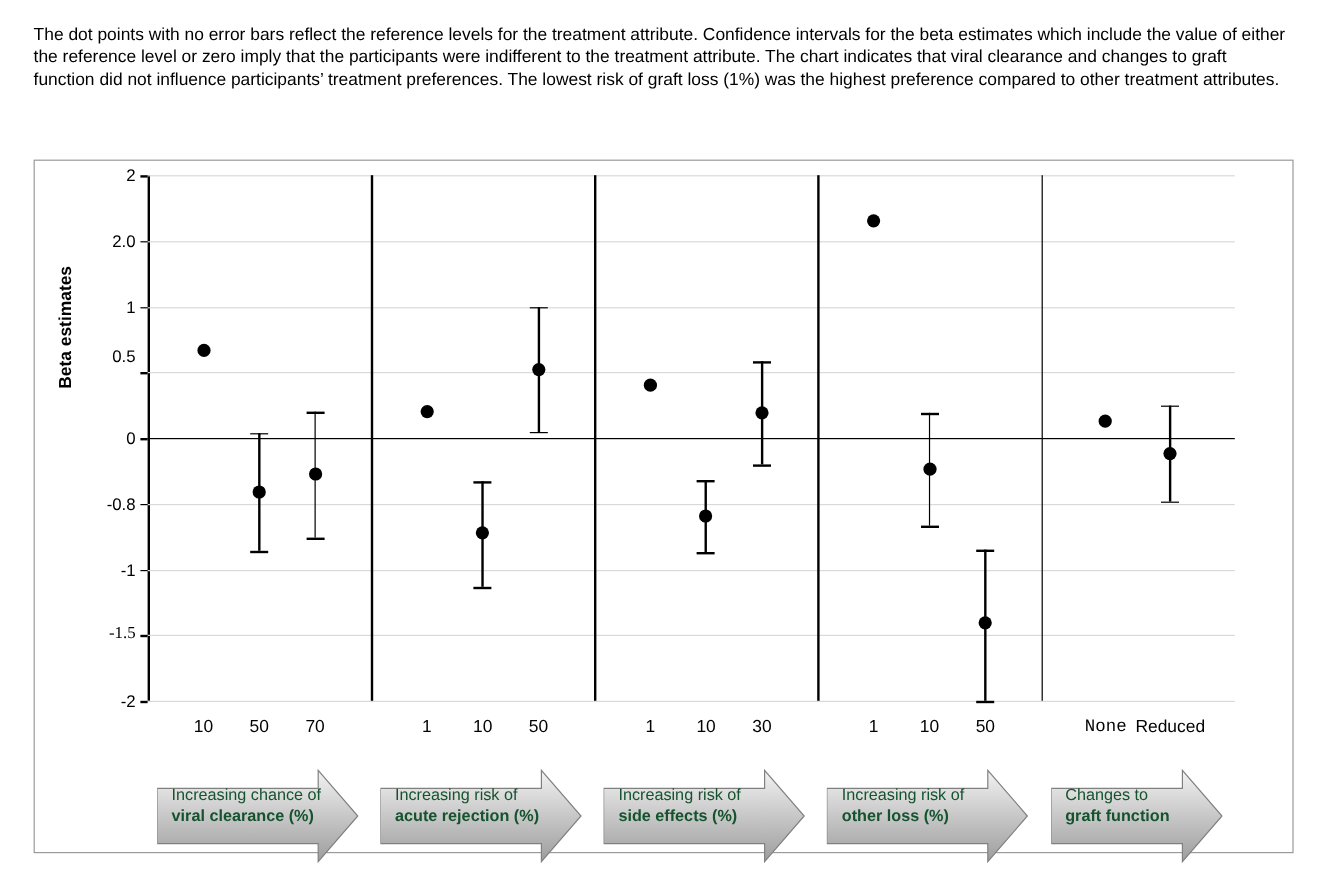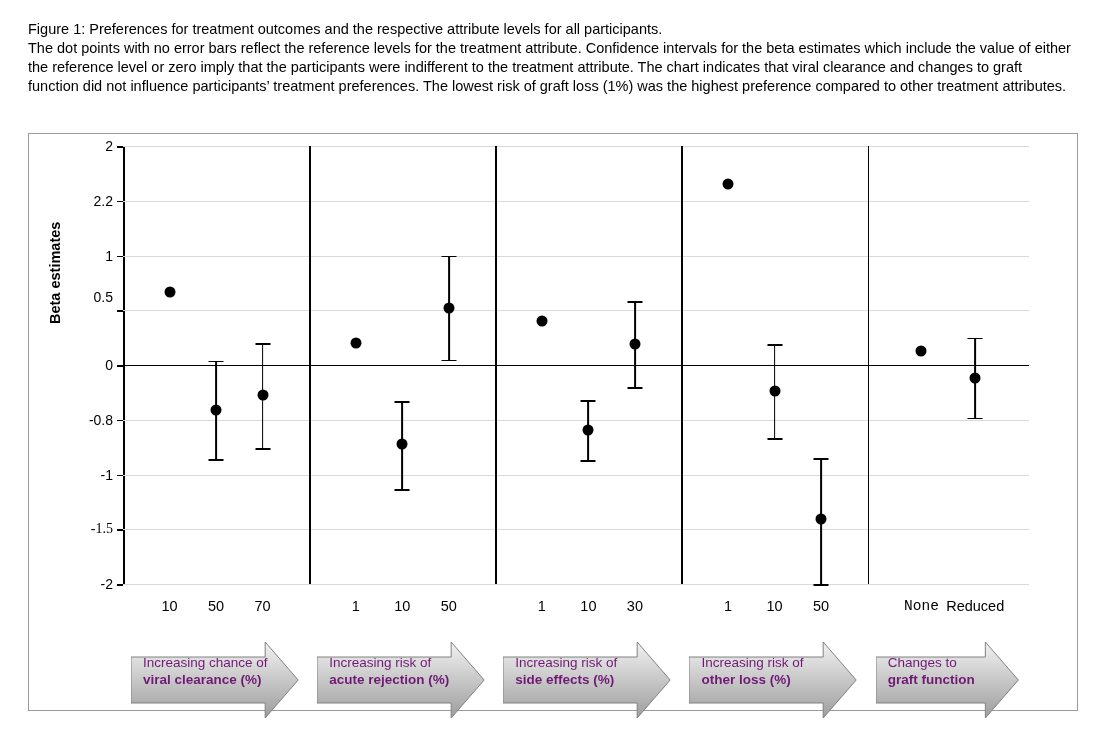--- a/index.html
+++ b/index.html
@@ -139,45 +139,44 @@
     top: 494px;
     height: 80px;
   }
   .arrow svg { display: block; }
   .arrow .arrow-text {
     position: absolute;
     left: 12px;
     top: 14px;
     font-size: 13.5px;
     line-height: 17px;
-    color: #701a75;
+    color: #14532d;
     white-space: nowrap;
   }
   .arrow .arrow-text b { font-weight: bold; }
 </style>
 </head>
 <body>
 
 <div id="page">
 
   <div class="caption">
-    <span class="line1">Figure 1: Preferences for treatment outcomes and the respective attribute levels for all participants.</span>
     <span class="body">The dot points with no error bars reflect the reference levels for the treatment attribute. Confidence intervals for the beta estimates which include the value of either the reference level or zero imply that the participants were indifferent to the treatment attribute. The chart indicates that viral clearance and changes to graft function did not influence participants’ treatment preferences. The lowest risk of graft loss (1%) was the highest preference compared to other treatment attributes.</span>
   </div>
 
   <div id="chart-frame">
     <div class="axis-title">Beta estimates</div>
     <div id="plot">
         <div class="axis-y"></div>
         <div class="gridline" style="top: 0px;"></div>
         <div class="ytick" style="top: 0px;"></div>
         <div class="ylabel-txt" style="top: 0px;">2</div>
         <div class="gridline" style="top: 54.75px;"></div>
         <div class="ytick" style="top: 54.75px;"></div>
-        <div class="ylabel-txt" style="top: 54.75px;">2.2</div>
+        <div class="ylabel-txt" style="top: 54.75px;">2.0</div>
         <div class="gridline" style="top: 109.5px;"></div>
         <div class="ytick" style="top: 109.5px;"></div>
         <div class="ylabel-txt" style="top: 109.5px;">1</div>
         <div class="gridline" style="top: 164.25px;"></div>
         <div class="ytick" style="top: 164.25px;"></div>
         <div class="ylabel-txt" style="top: 151px;">0.5</div>
         <div class="zeroline" style="top: 218.5px;"></div>
         <div class="ytick" style="top: 219px;"></div>
         <div class="ylabel-txt" style="top: 219px;">0</div>
         <div class="gridline" style="top: 273.75px;"></div>

